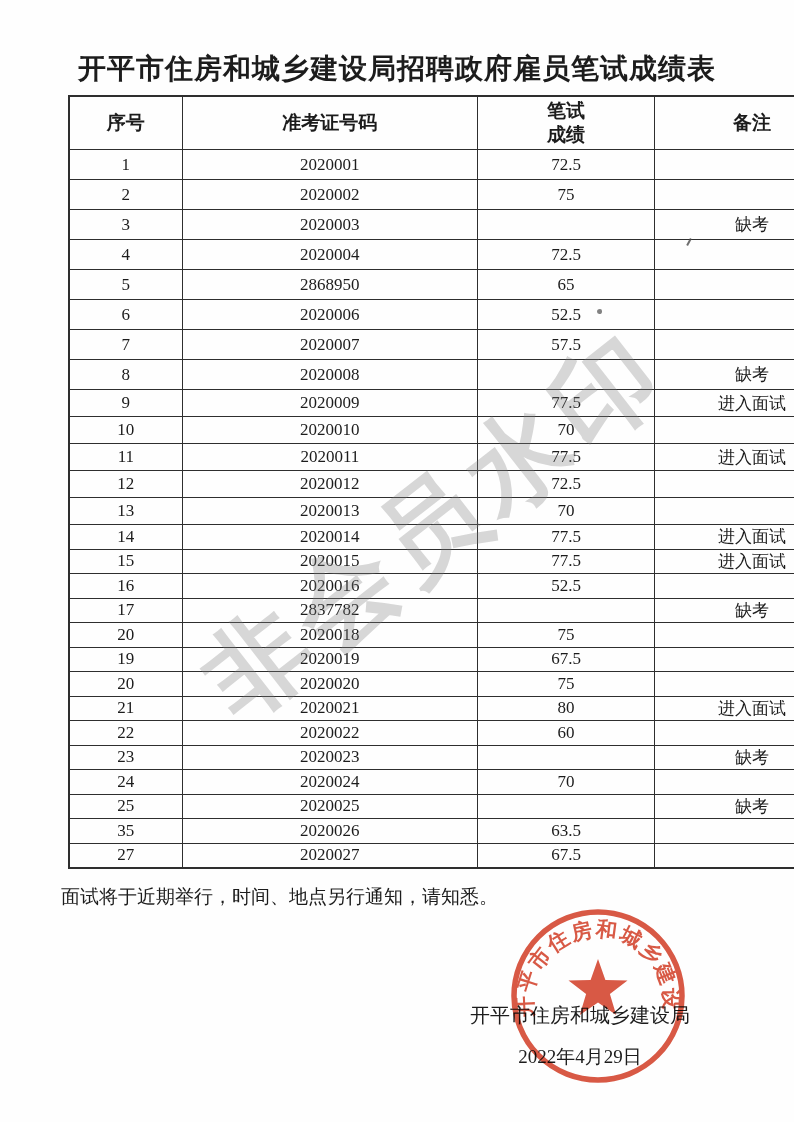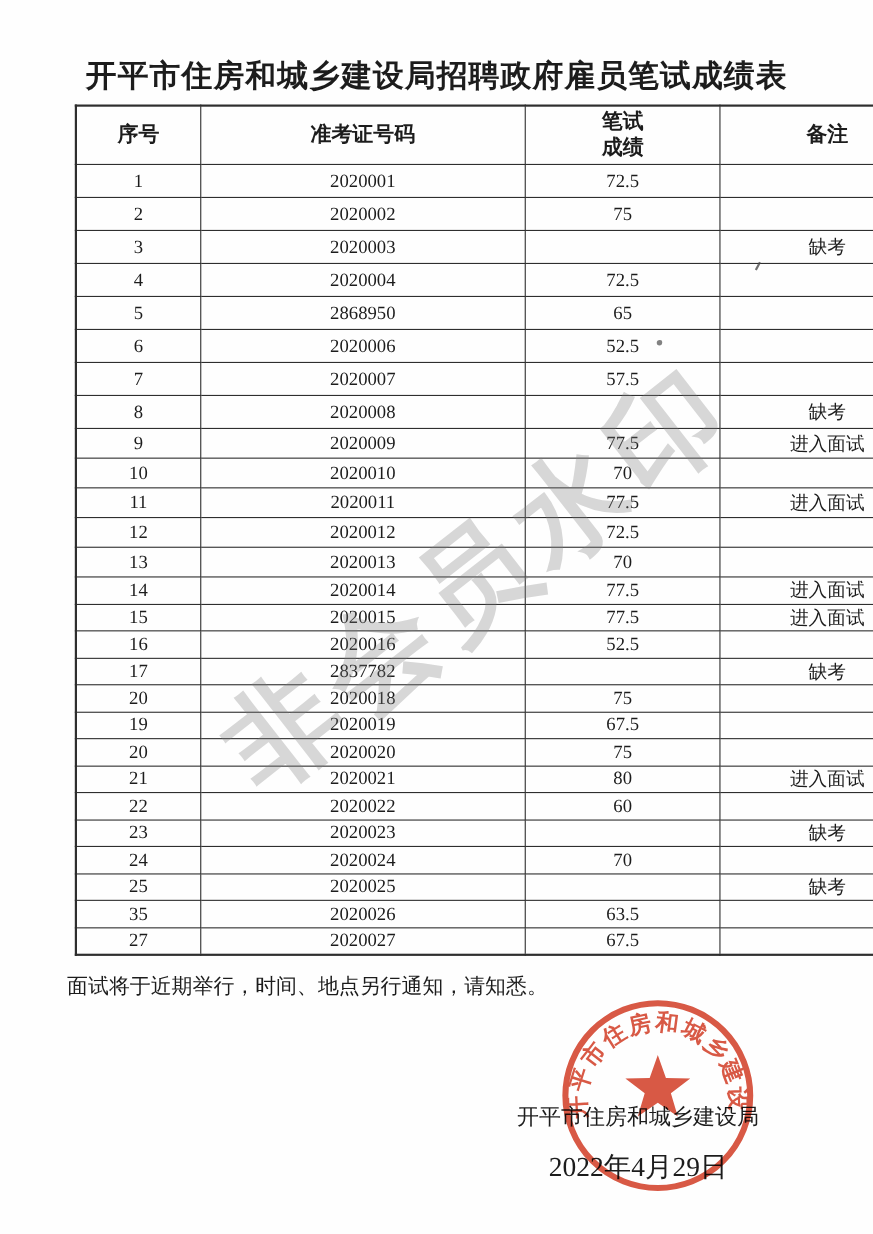--- a/index.html
+++ b/index.html
@@ -50,21 +50,21 @@
   .footer-note {
     position:absolute; left:61px; top:884px; margin:0;
     font-size:19px; z-index:2;
   }
   .signature {
     position:absolute; left:438px; top:1002px; width:284px;
     text-align:center; font-size:20px; z-index:3;
   }
   .sig-date {
     position:absolute; left:438px; top:1044px; width:284px;
-    text-align:center; font-size:25px; z-index:3;
+    text-align:center; font-size:19px; z-index:3;
   }
   .stamp {
     position:absolute; left:508px; top:906px; width:180px; height:180px;
     z-index:6; opacity:0.85; mix-blend-mode:multiply; pointer-events:none;
   }
   .stamp svg { width:100%; height:100%; }
   .speck-a {
     position:absolute; left:688px; top:238px; width:0; height:8px;
     border-left:2.2px solid #4a4a4a; transform:rotate(28deg);
     opacity:.8; z-index:3;

